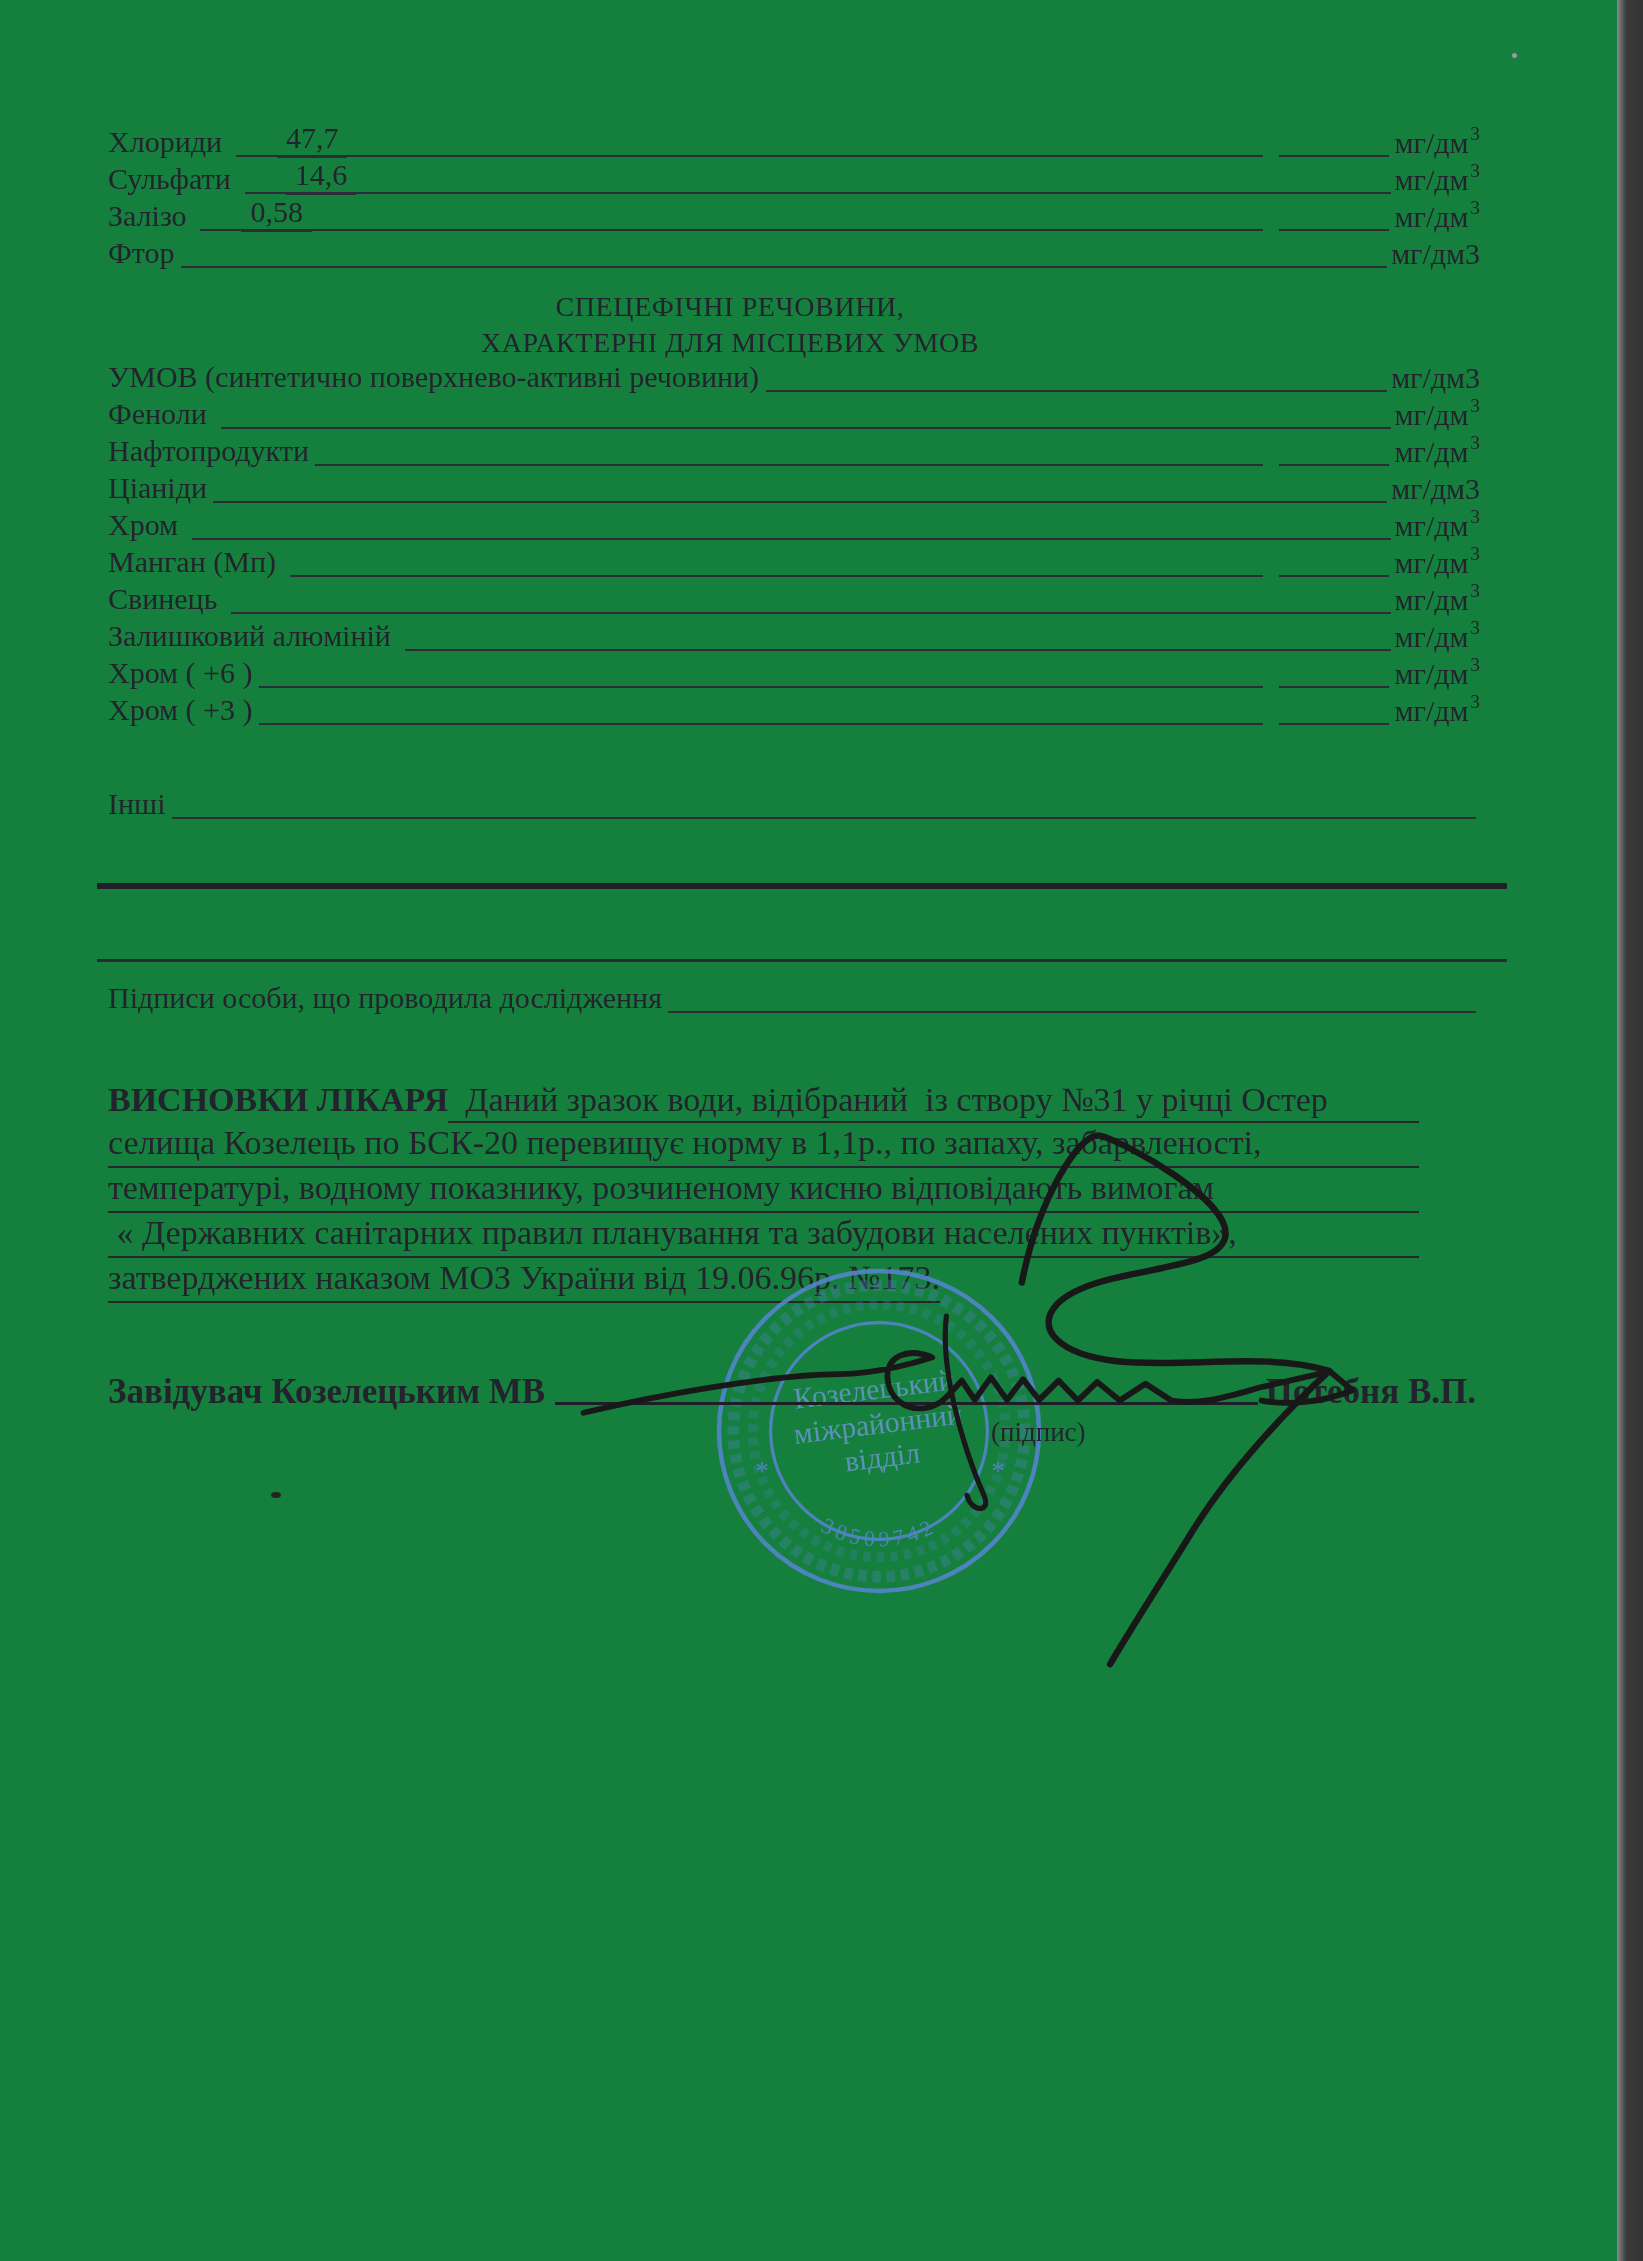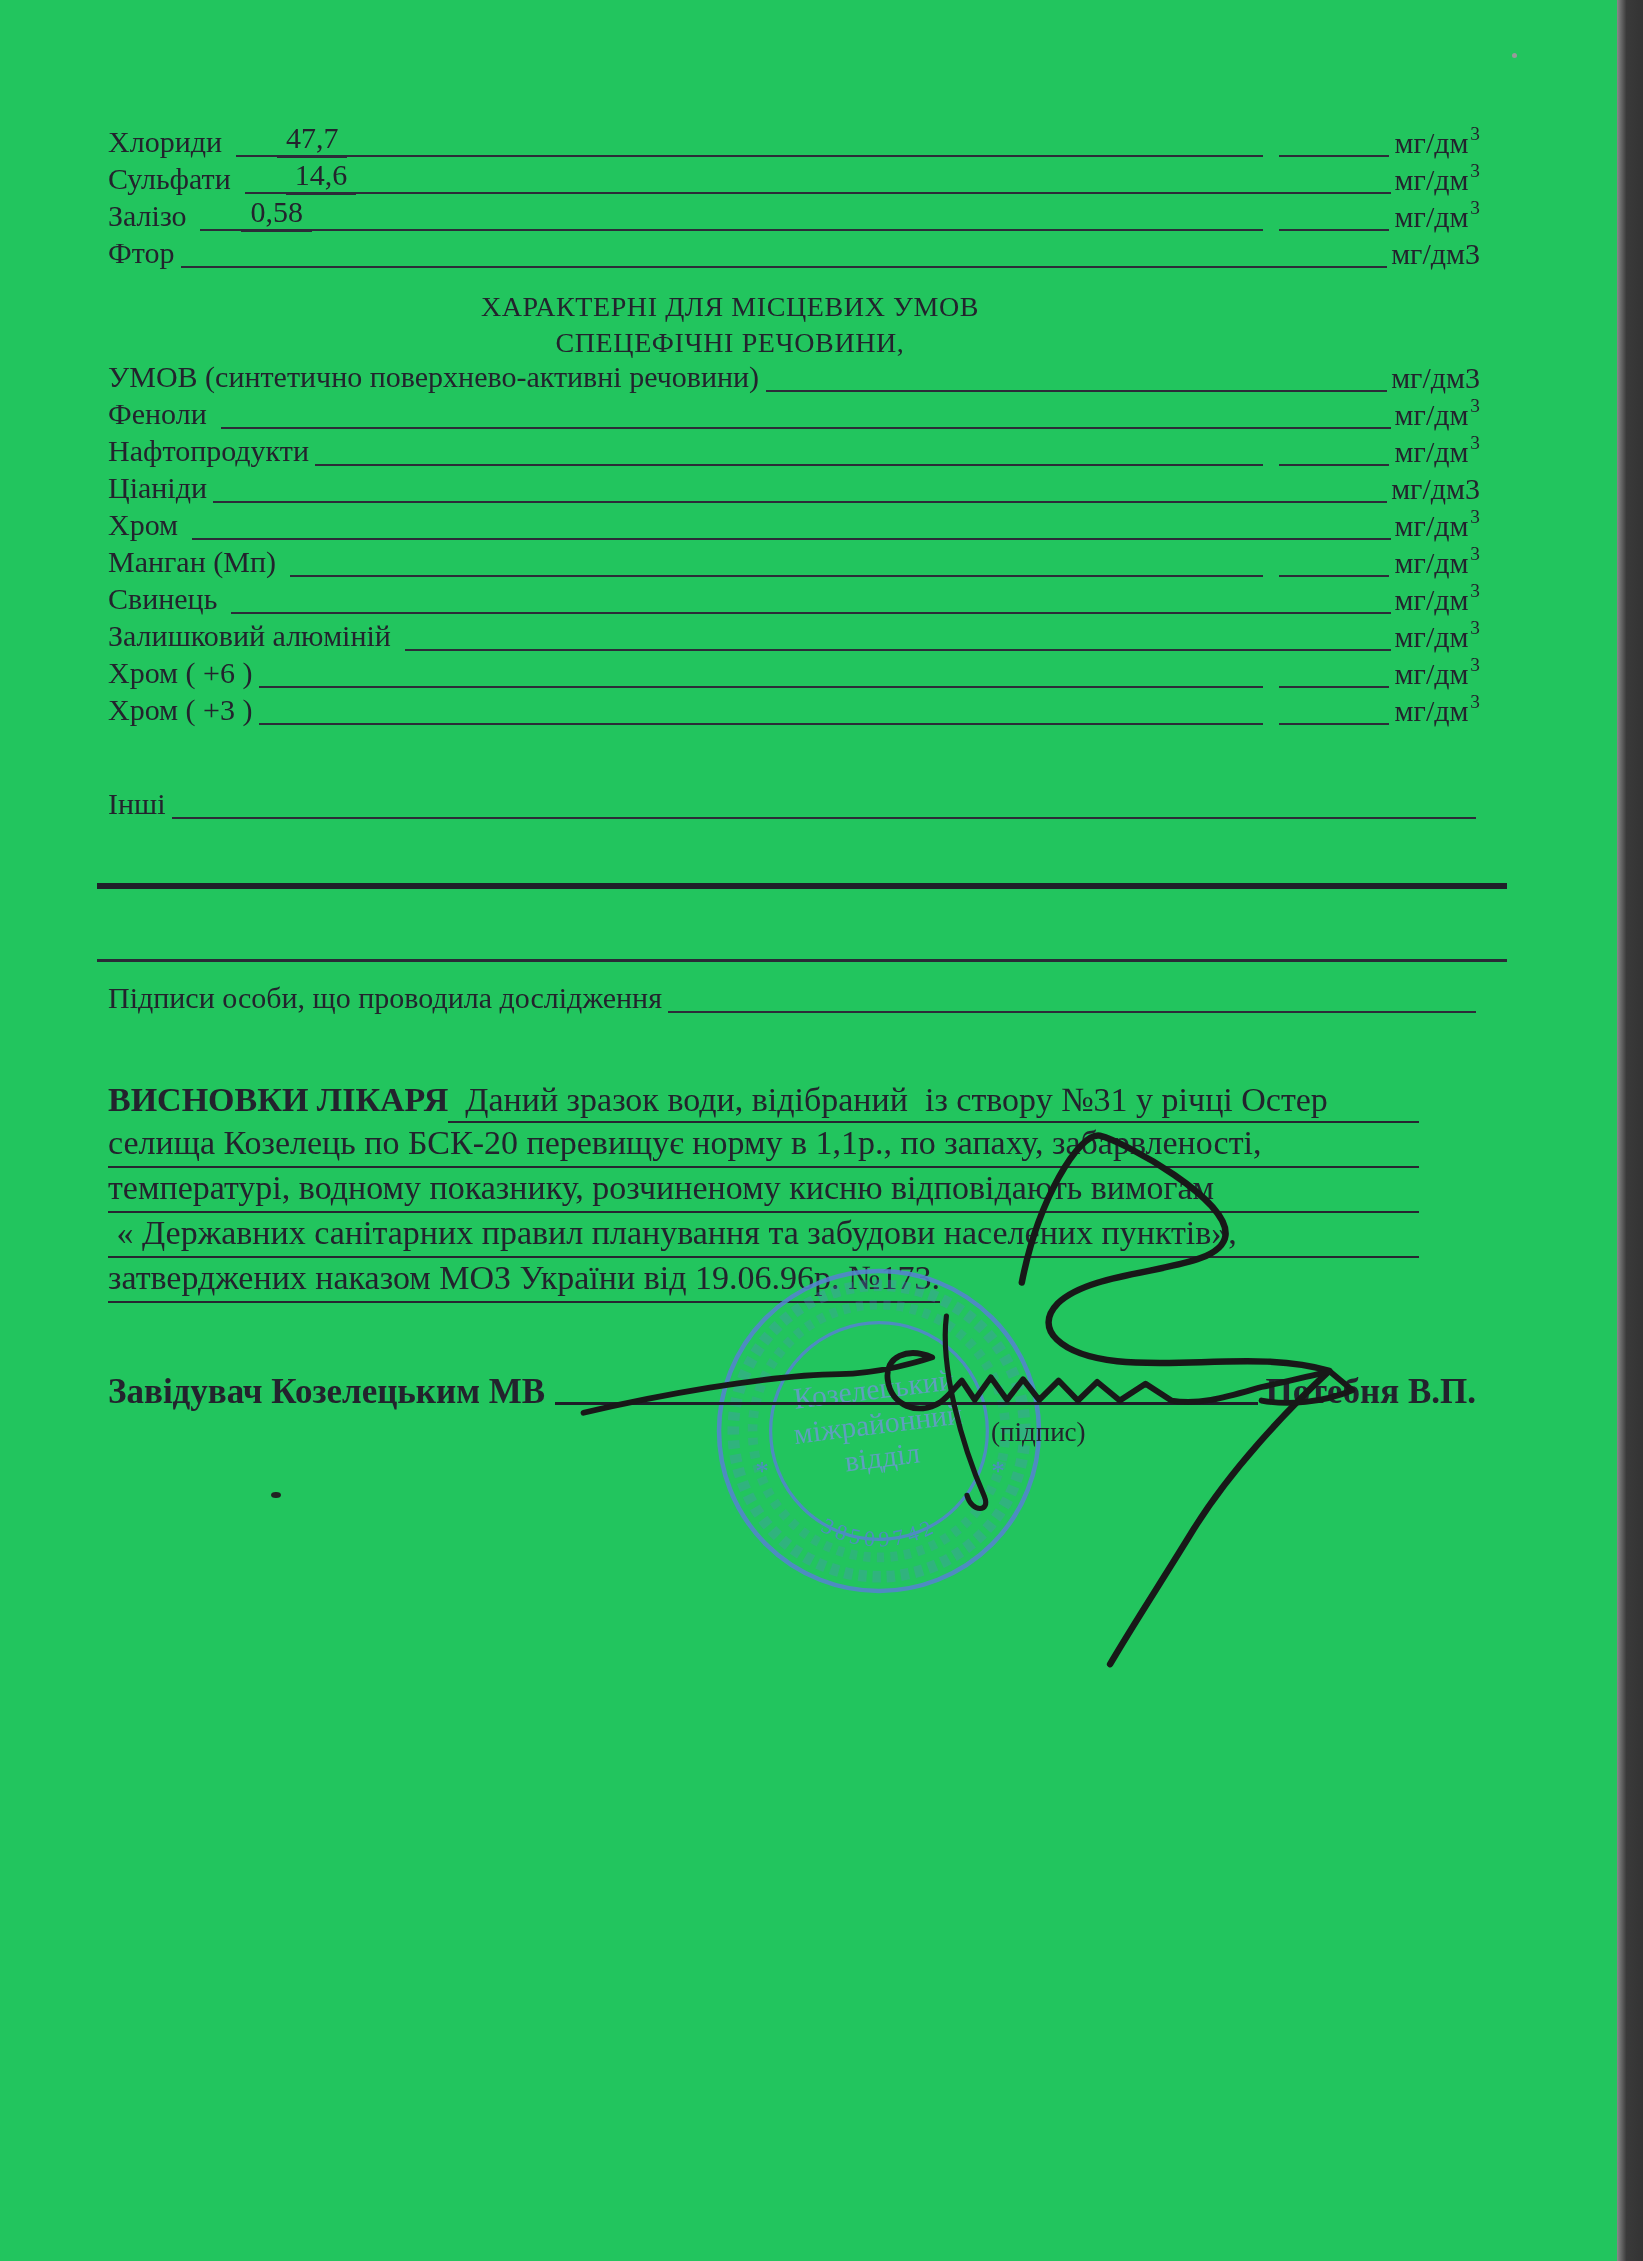--- a/index.html
+++ b/index.html
@@ -1,16 +1,16 @@
 <!DOCTYPE html>
 <html style="font-size:10.3px"><head>
 <meta charset="utf-8">
 <style>
   html,body{margin:0;padding:0;background:#e8e8e8;}
-  .page{position:relative;width:1644px;height:2261px;background:#22c55e;
+  .page{position:relative;width:1644px;height:2261px;background:#15803d;
         font-family:"Liberation Serif",serif;color:#23232d;overflow:hidden;}
   
   .rows{position:absolute;left:108px;width:1372px;}
   #chem-rows{top:126px;} #specific-rows{top:361px;} #other-row{top:764px;margin-top:24px;}
   .row{display:flex;align-items:flex-end;height:37px;font-size:30px;}
   .row .label{white-space:pre;line-height:1;padding-bottom:6.4px;}
   .fill{flex:1;border-bottom:2.6px solid #2c2c38;margin:0 3.9px 6.4px 6.4px;position:relative;align-self:stretch;}
   .fill .value{position:absolute;left:41px;bottom:-3.2px;line-height:1;
                padding:0 9px 1.9px 9px;border-bottom:3.9px solid #2c2c38;}
   .gap{width:13px;}
@@ -79,22 +79,22 @@
         <span class="unit"><span>мг/дм</span><span class="sup">3</span></span>
       </div>
       <div class="row">
         <span class="label">Фтор</span>
         <span class="fill"></span>
         <span class="unit"><span>мг/дм3</span></span>
       </div>
     </div>
 
   <div id="section-header">
+    <div>СПЕЦЕФІЧНІ РЕЧОВИНИ,</div>
     <div>ХАРАКТЕРНІ ДЛЯ МІСЦЕВИХ УМОВ</div>
-    <div>СПЕЦЕФІЧНІ РЕЧОВИНИ,</div>
   </div>
 
   <div class="rows" id="specific-rows">
       <div class="row">
         <span class="label">УМОВ (синтетично поверхнево-активні речовини)</span>
         <span class="fill"></span>
         <span class="unit"><span>мг/дм3</span></span>
       </div>
       <div class="row">
         <span class="label">Феноли </span>

